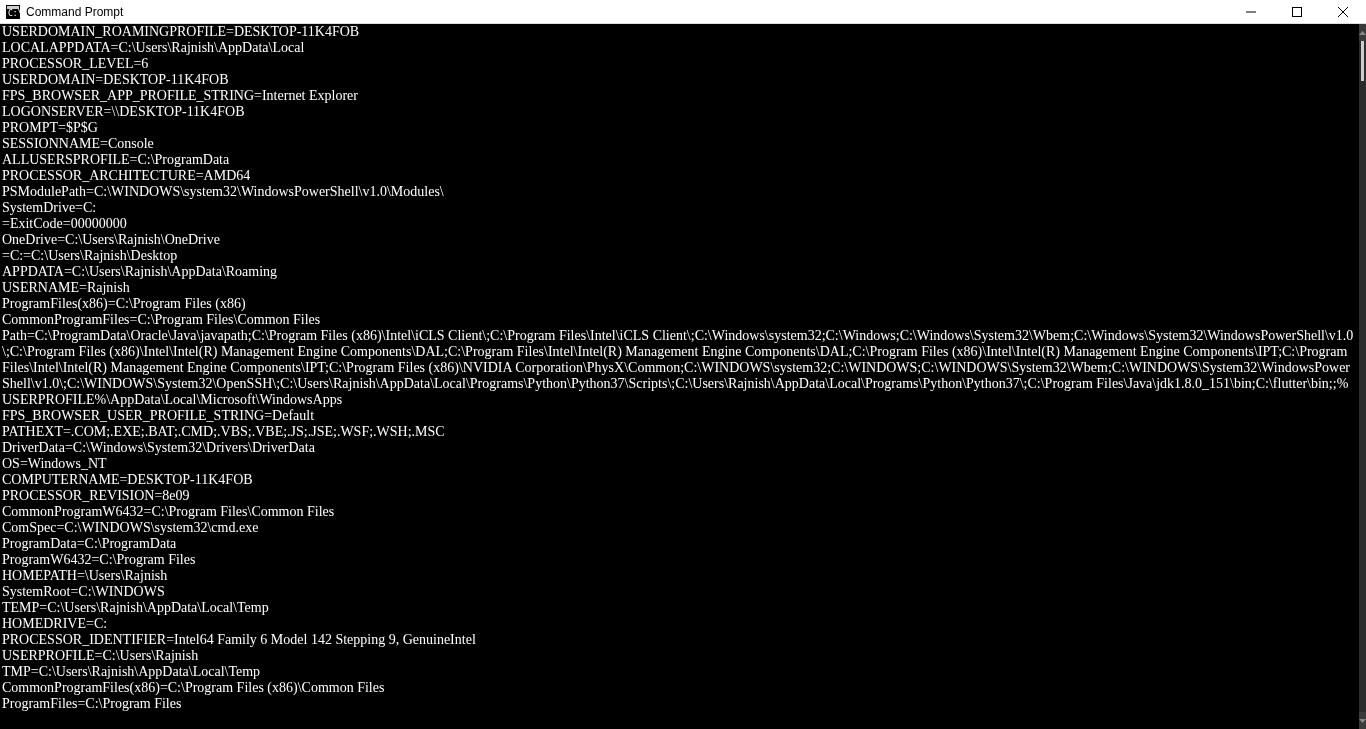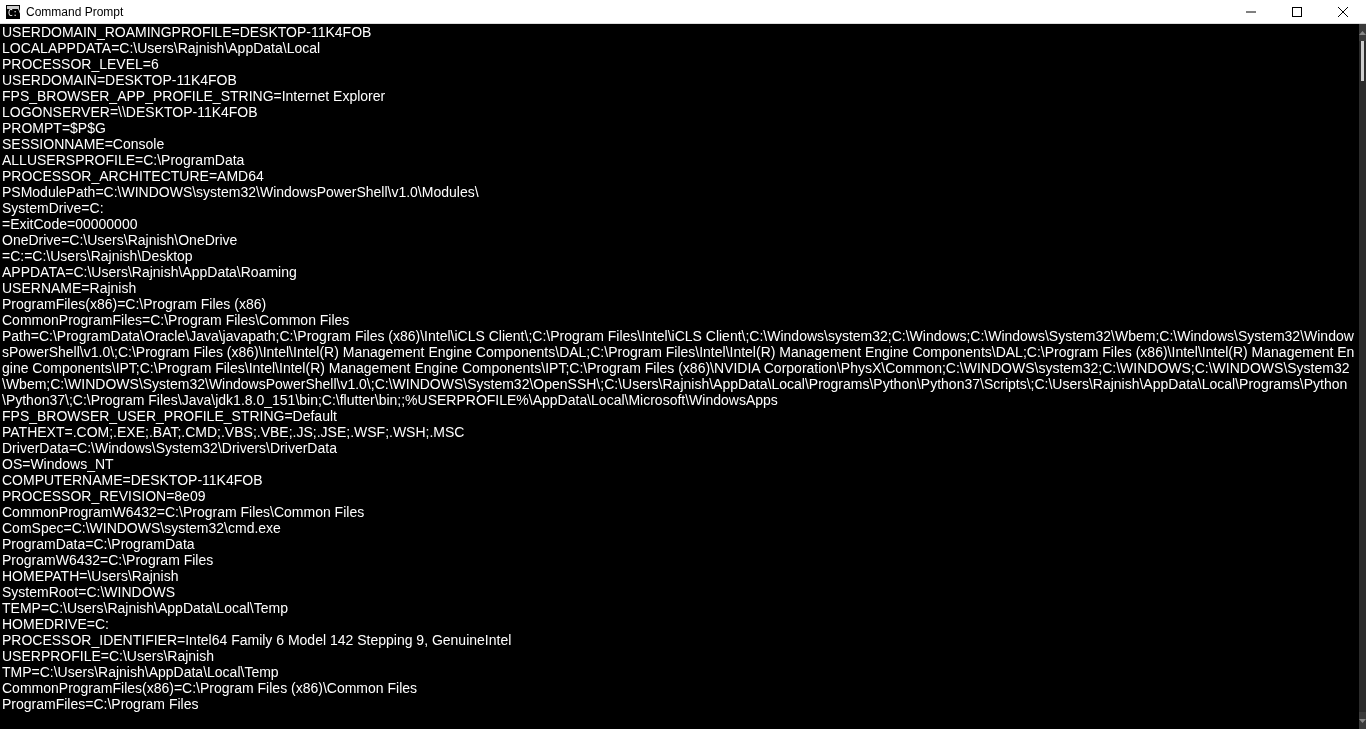--- a/index.html
+++ b/index.html
@@ -55,21 +55,21 @@
     flex: 1 1 auto;
     display: flex;
     background: #000;
     position: relative;
     overflow: hidden;
   }
   .console {
     flex: 1 1 auto;
     background: #000;
     color: #fff;
-    font-family: Liberation Sans, sans-serif;
+    font-family: Liberation Serif, serif;
     font-size: 14px;
     line-height: 16px;
     padding: 0 2px 2px 2px;
     white-space: pre-wrap;
     word-break: break-all;
     overflow: hidden;
   }
   .scrollbar {
     width: 17px;
     background: #2b2b2b;

